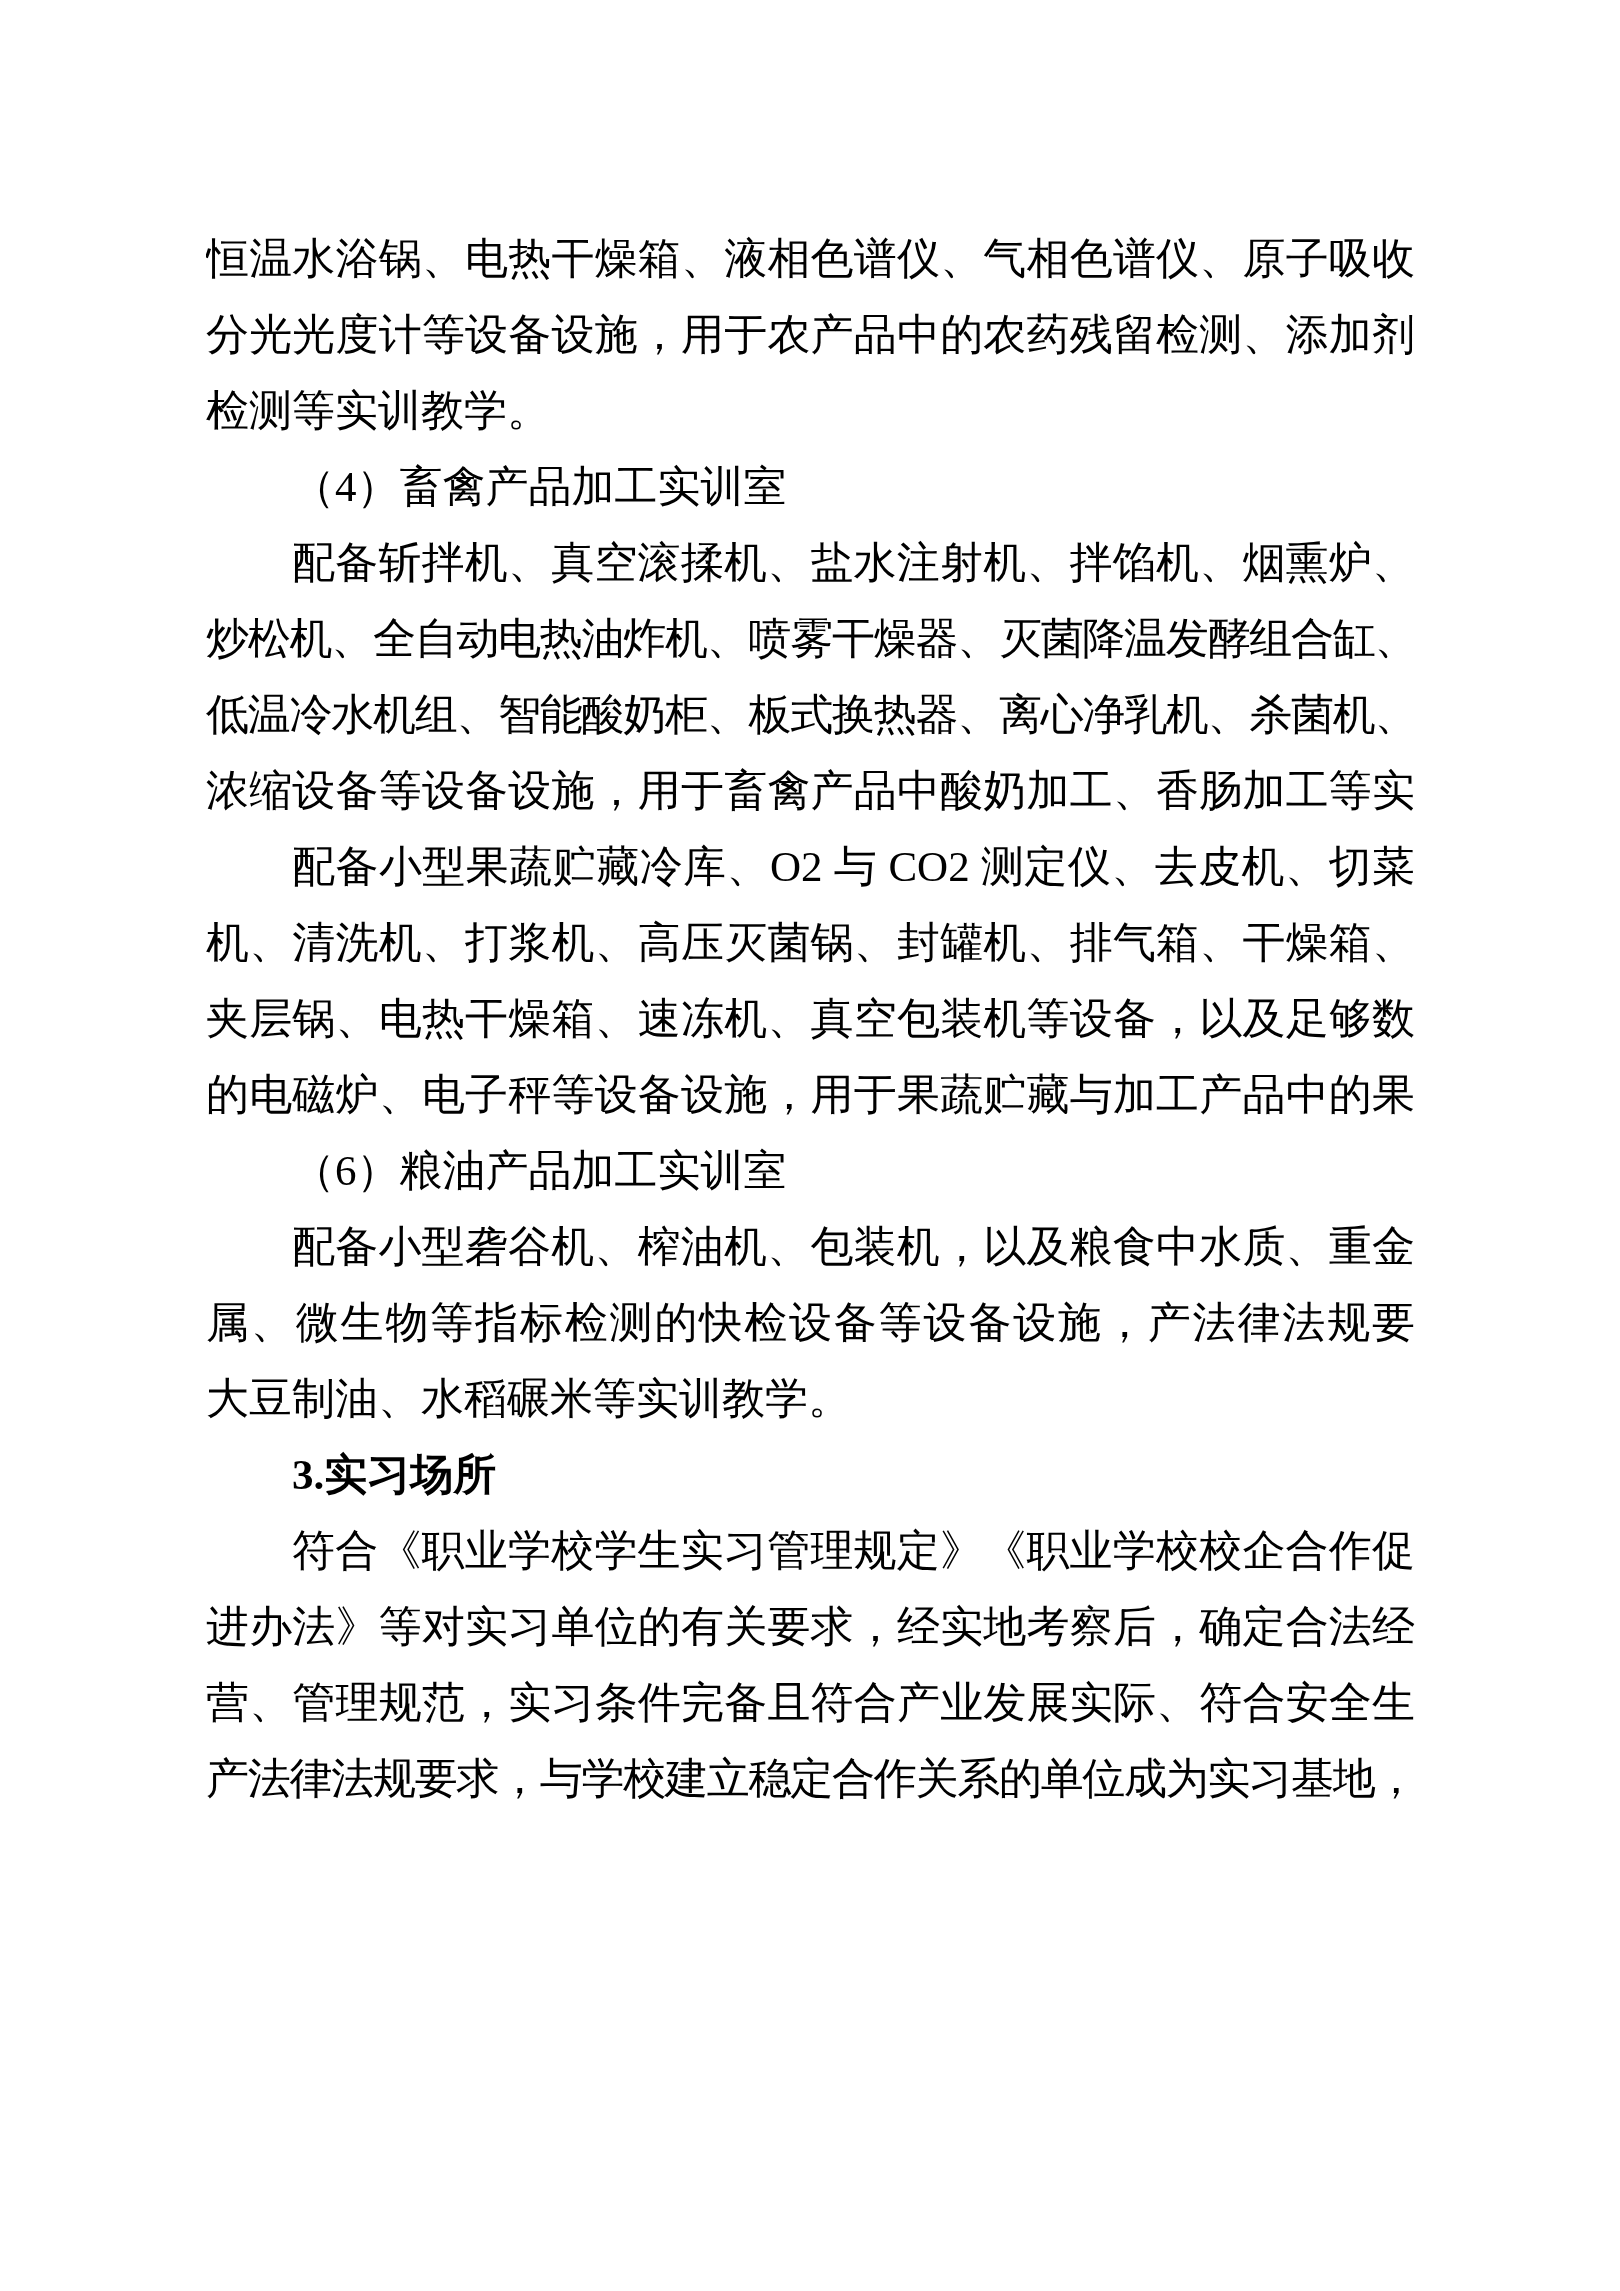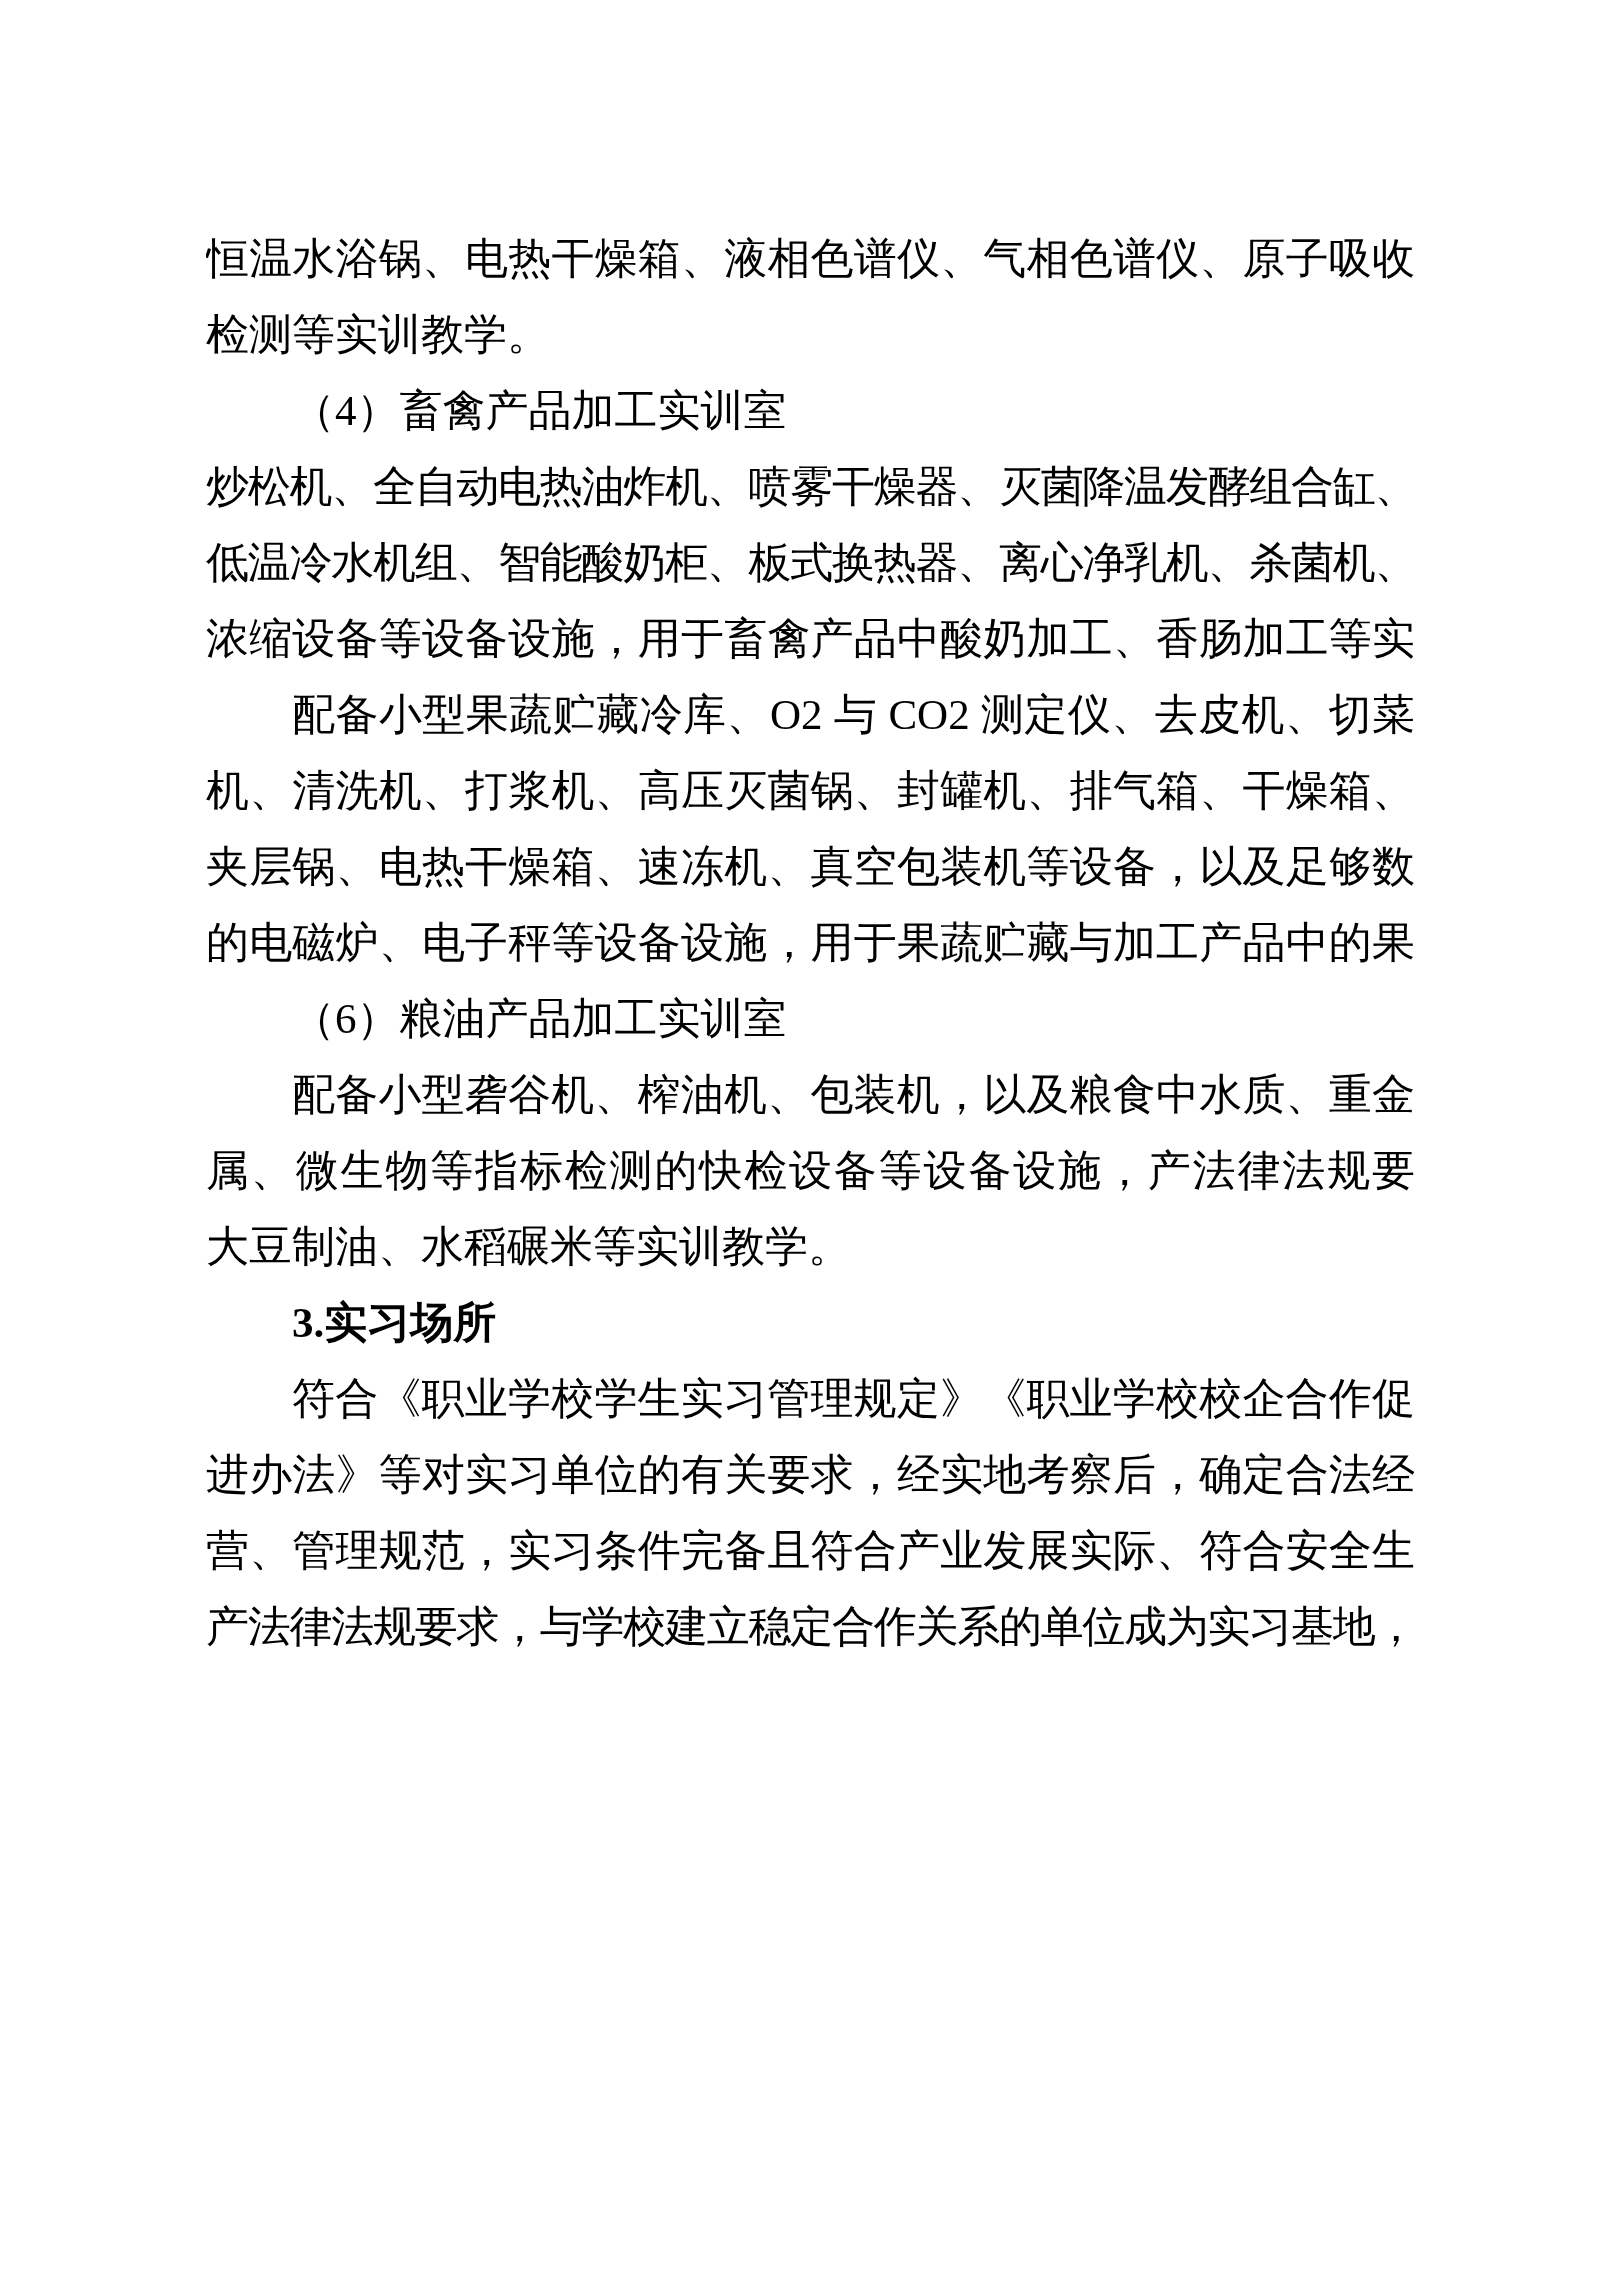--- a/index.html
+++ b/index.html
@@ -46,28 +46,30 @@
   }
 </style>
 </head>
 <body>
 
 <div class="page">
   <div class="textblock">
 
     <div class="para">
       <div class="ln">恒温水浴锅、电热干燥箱、液相色谱仪、气相色谱仪、原子吸收</div>
+      <div class="ln">分光光度计等设备设施，用于农产品中的农药残留检测、添加剂</div>
       <div class="ln ln-left">检测等实训教学。</div>
     </div>
 
     <div class="para">
       <div class="ln ln-left ind">（4）畜禽产品加工实训室</div>
     </div>
 
     <div class="para">
+      <div class="ln ind">配备斩拌机、真空滚揉机、盐水注射机、拌馅机、烟熏炉、</div>
       <div class="ln tight">炒松机、全自动电热油炸机、喷雾干燥器、灭菌降温发酵组合缸、</div>
       <div class="ln tight">低温冷水机组、智能酸奶柜、板式换热器、离心净乳机、杀菌机、</div>
       <div class="ln">浓缩设备等设备设施，用于畜禽产品中酸奶加工、香肠加工等实</div>
     </div>
 
 
     <div class="para">
       <div class="ln ind">配备小型果蔬贮藏冷库、O2 与 CO2 测定仪、去皮机、切菜</div>
       <div class="ln">机、清洗机、打浆机、高压灭菌锅、封罐机、排气箱、干燥箱、</div>
       <div class="ln">夹层锅、电热干燥箱、速冻机、真空包装机等设备，以及足够数量</div>

